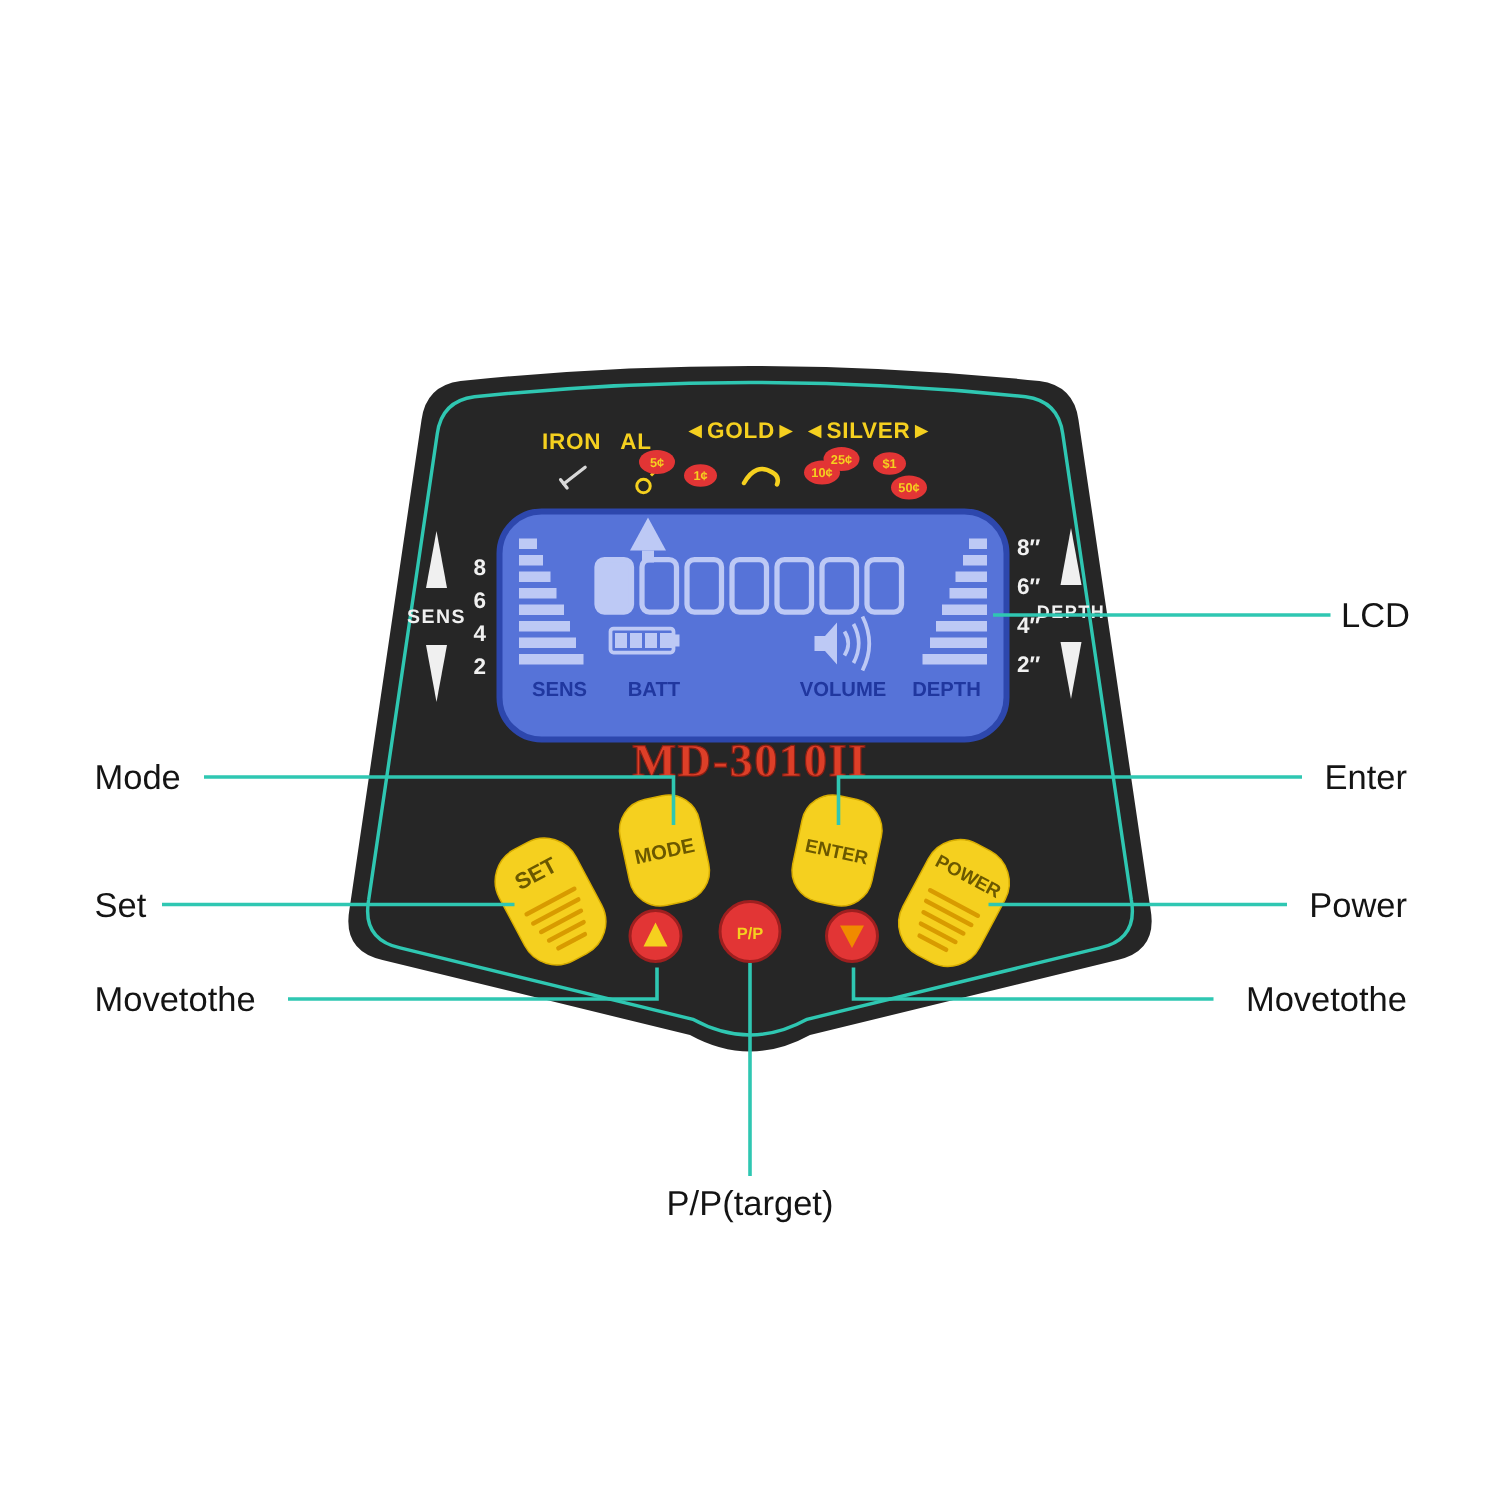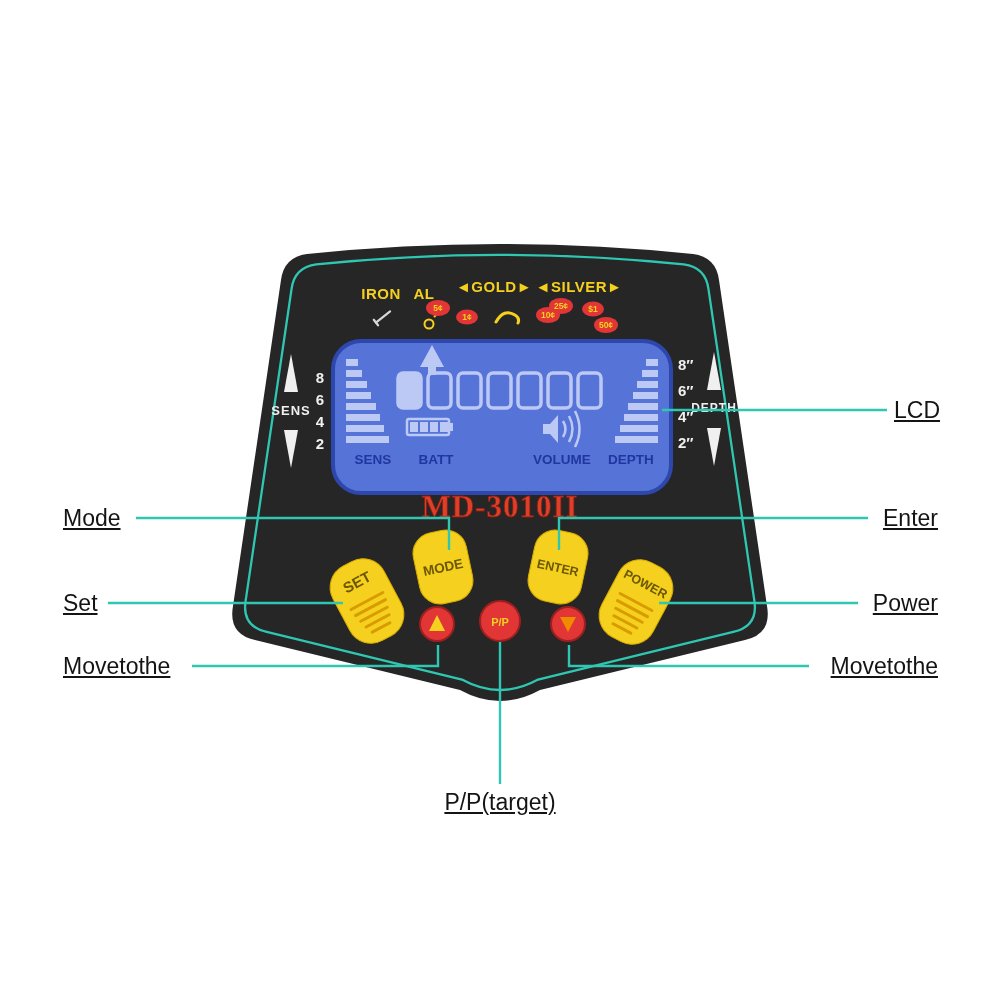--- a/index.html
+++ b/index.html
@@ -24,21 +24,21 @@
   .top-label{ fill:var(--yellow); font-weight:bold; font-size:15px; text-anchor:middle; letter-spacing:.5px; }
   .coin{ fill:var(--red); }
   .coin-text{ fill:var(--yellow); font-weight:bold; font-size:8.5px; text-anchor:middle; }
   .tick{ fill:var(--white); font-weight:bold; font-size:15px; }
   .side-label{ fill:var(--white); font-weight:bold; font-size:13px; text-anchor:middle; letter-spacing:1px; }
   .side-arrow{ fill:var(--white); }
   .lcd-label{ fill:var(--lcddark); font-weight:bold; font-size:13.5px; text-anchor:middle; }
   .model-text{ fill:var(--modelred); stroke:#8a1f14; stroke-width:.8; font-family:"Liberation Serif", serif; font-weight:bold; font-size:31px; text-anchor:middle; letter-spacing:1px; }
   .btn-text{ fill:var(--buttontext); font-weight:bold; text-anchor:middle; }
   .stripe{ stroke:var(--stripe); stroke-width:3; stroke-linecap:round; }
-  .callout-label{ position:absolute; font-size:23px; color:var(--label); white-space:nowrap;text-decoration:underline; }
+  .callout-label{ position:absolute; font-size:23px; color:var(--label); white-space:nowrap; }
   .callout-label.right{ right:62px; text-align:right; }
 </style>
 </head>
 <body>
 
 <div class="stage">
   <svg width="1000" height="1000" viewBox="0 0 1000 1000">
 
     <path class="fill-body" d="M 307 254 Q 500 234 693 254 Q 716 257 719 280 L 767 606 Q 772 634 745 640 L 540 690 Q 500 712 460 690 L 255 640 Q 228 634 233 606 L 281 280 Q 284 257 307 254 Z"></path>
 

